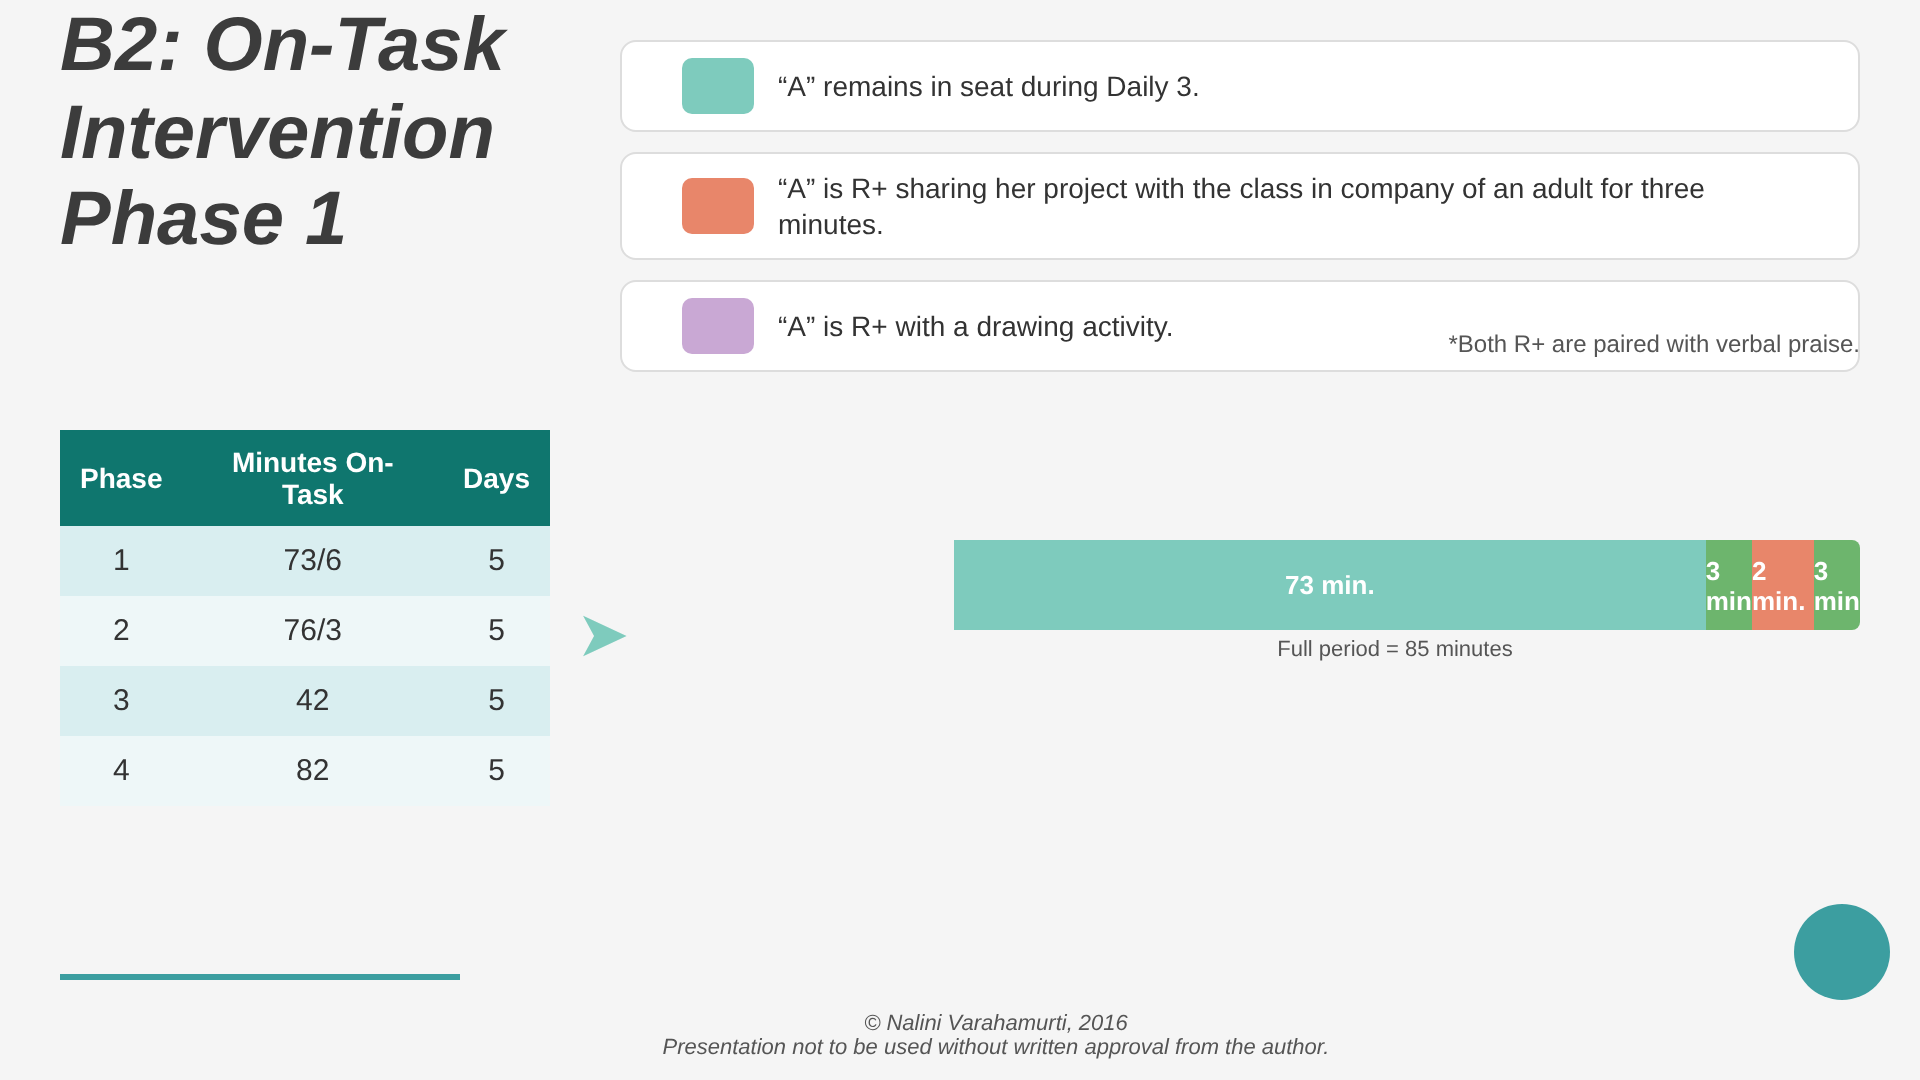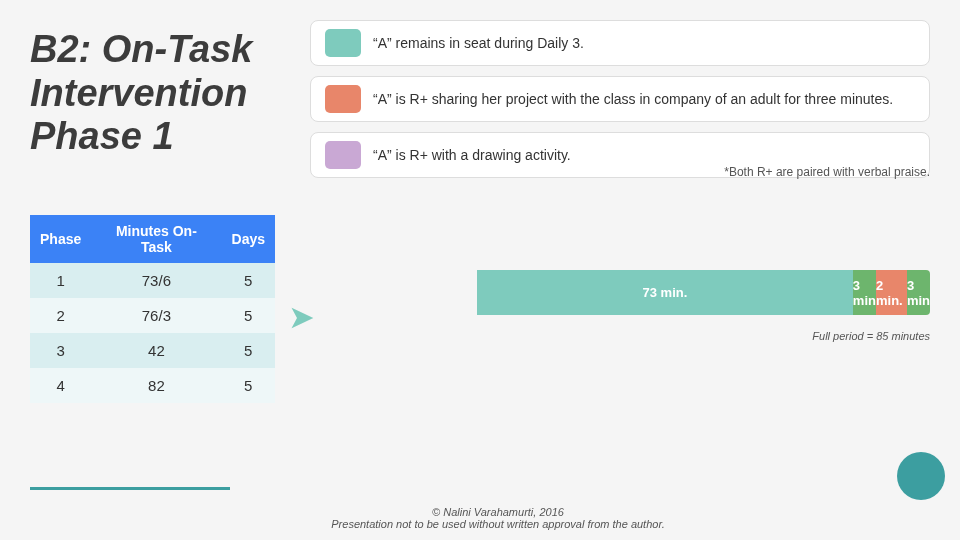--- a/index.html
+++ b/index.html
@@ -16,21 +16,21 @@
     .page {
       width: 960px;
       height: 540px;
       background: #f5f5f5;
       position: relative;
     }
 
     
     .title-area {
       position: absolute;
-      top: 28px;
+      top: 2px;
       left: 30px;
       width: 250px;
     }
 
     .title-text {
       font-size: 38px;
       font-weight: 700;
       color: #3c3c3c;
       line-height: 1.15;
       font-style: italic;
@@ -43,21 +43,21 @@
       left: 310px;
       right: 30px;
     }
 
     .info-box {
       display: flex;
       align-items: center;
       margin-bottom: 10px;
       background: white;
       border-radius: 8px;
-      padding: 8px 14px;
+      padding: 8px 30px;
       border: 1px solid #ddd;
       min-height: 42px;
     }
 
     .color-swatch {
       width: 36px;
       height: 28px;
       border-radius: 5px;
       flex-shrink: 0;
       margin-right: 12px;
@@ -90,21 +90,21 @@
       left: 30px;
       width: 245px;
     }
 
     table {
       border-collapse: collapse;
       width: 100%;
     }
 
     table thead tr {
-      background: #3b82f6;
+      background: #0f766e;
       color: white;
     }
 
     table thead th {
       padding: 8px 10px;
       font-size: 14px;
       font-weight: 600;
       text-align: center;
     }
 
@@ -181,23 +181,22 @@
     }
 
     .seg-teal { background: #7ecbbd; flex: 73; }
     .seg-green { background: #6db56d; flex: 3; }
     .seg-salmon { background: #e8866a; flex: 6; }
     .seg-small-green { background: #6db56d; flex: 3; }
 
     .full-period-label {
       font-size: 11px;
       color: #555;
-      text-align: right;
-      margin-top: 15px;
-      font-style: italic;
+      text-align: center;
+      margin-top: 4px;
     }
 
     
     .deco-circle {
       position: absolute;
       bottom: 40px;
       right: 15px;
       width: 48px;
       height: 48px;
       background: #3c9ea0;

